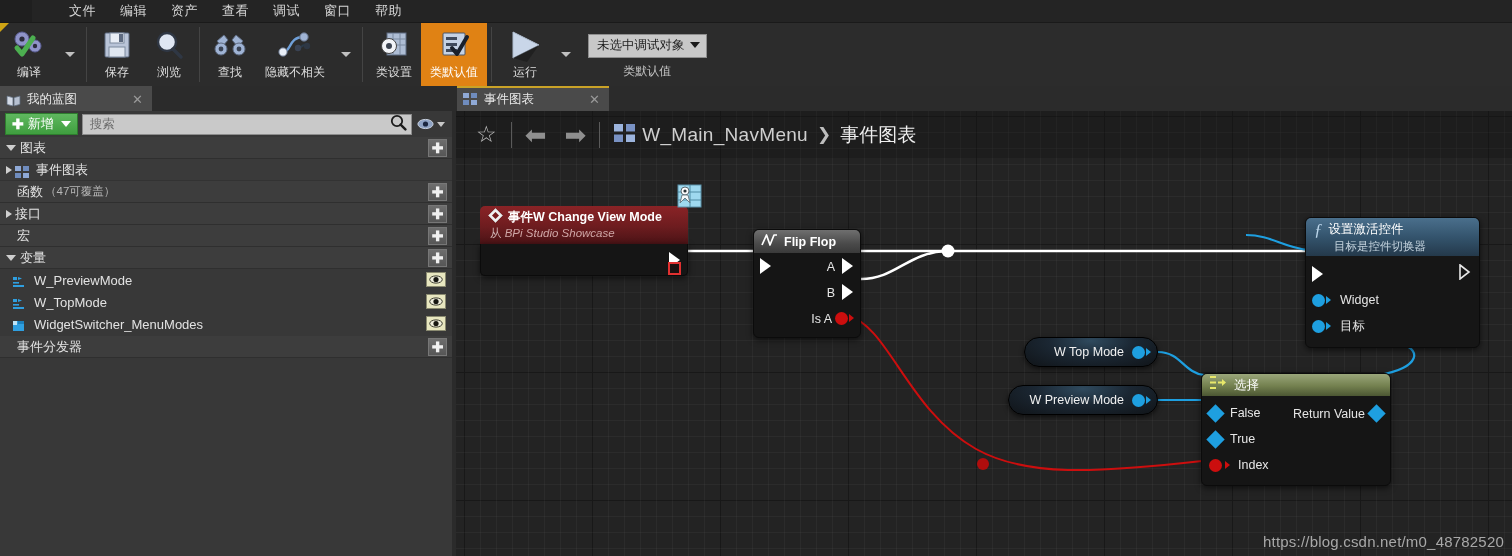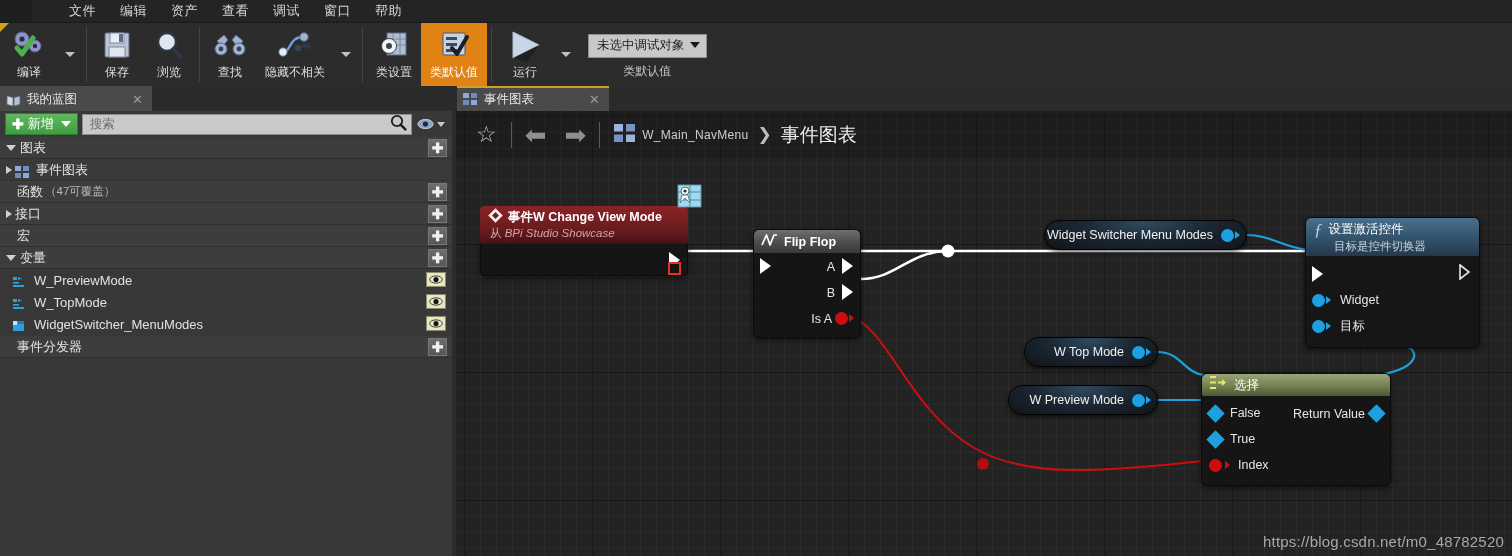--- a/index.html
+++ b/index.html
@@ -155,21 +155,21 @@
   }
   .breadcrumb {
     position:absolute; left:0; top:0; width:1056px; height:47px;
     display:flex; align-items:center; padding-left:10px; gap:0px;
     background:rgba(20,20,20,0.32);
   }
   .bc-star { font-size:23px; color:#bdbdbd; padding:0 10px; cursor:default; }
   .bc-divl { width:1px; height:26px; background:#5a5a5a; margin:0 4px; }
   .bc-arrow { font-size:26px; color:#8f8f8f; padding:0 9px; cursor:default; line-height:1; }
   .bc-ico { margin:0 6px 0 10px; }
-  .bc-name { color:#cfcfcf; font-size:12px; letter-spacing:.3px; }
+  .bc-name { color:#cfcfcf; font-size:19px; letter-spacing:.3px; }
   .bc-sep { color:#bdbdbd; font-size:17px; margin:0 9px; }
   .bc-cur { color:#efefef; font-size:19px; }
 
   .svgl { position:absolute; left:0; top:0; width:1056px; height:445px; pointer-events:none; }
 
   
   .node { position:absolute; border-radius:6px; }
   .node-body {
     background:#141414; border:1px solid #0b0b0b; border-radius:6px;
     box-shadow: 0 2px 6px rgba(0,0,0,.6);
@@ -683,25 +683,20 @@
           <div class="prow">
             <div style="position:absolute;right:28px;"><span class="pin-label">Is A</span></div>
             <div style="position:absolute;right:6px;display:flex;align-items:center;">
               <span class="dot-pin" style="background:#cc0e0e;"></span>
               <span style="width:0;height:0;border-top:4px solid transparent;border-bottom:4px solid transparent;border-left:5px solid #cc0e0e;margin-left:1px;"></span>
             </div>
           </div>
         </div>
       </div>
 
-      <div class="pill" style="left:588px;top:109px;width:203px;">
-        <span class="pl">Widget Switcher Menu Modes</span>
-        <span class="pdot"></span>
-        <span class="parrow"></span>
-      </div>
 
       <div class="pill" style="left:568px;top:226px;width:134px;">
         <span class="pl">W Top Mode</span>
         <span class="pdot"></span>
         <span class="parrow"></span>
       </div>
 
       <div class="pill" style="left:552px;top:274px;width:150px;">
         <span class="pl">W Preview Mode</span>
         <span class="pdot"></span>

